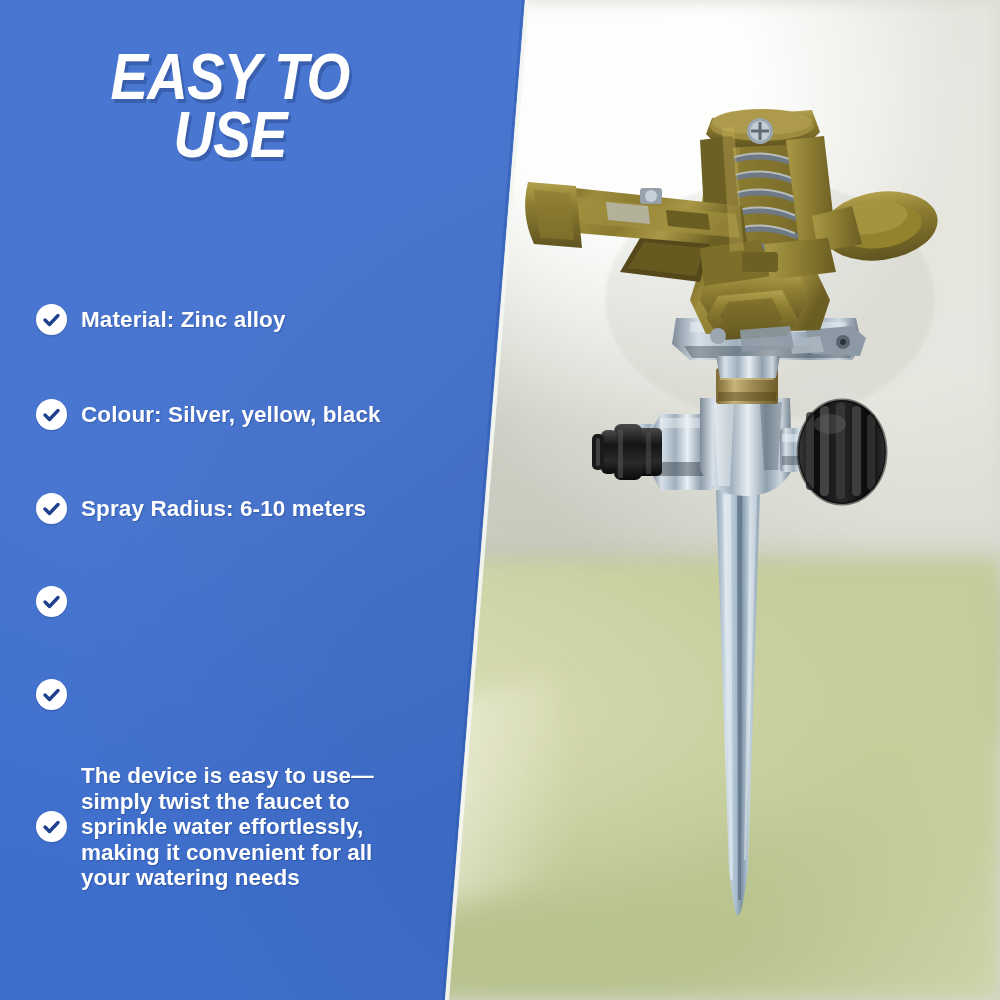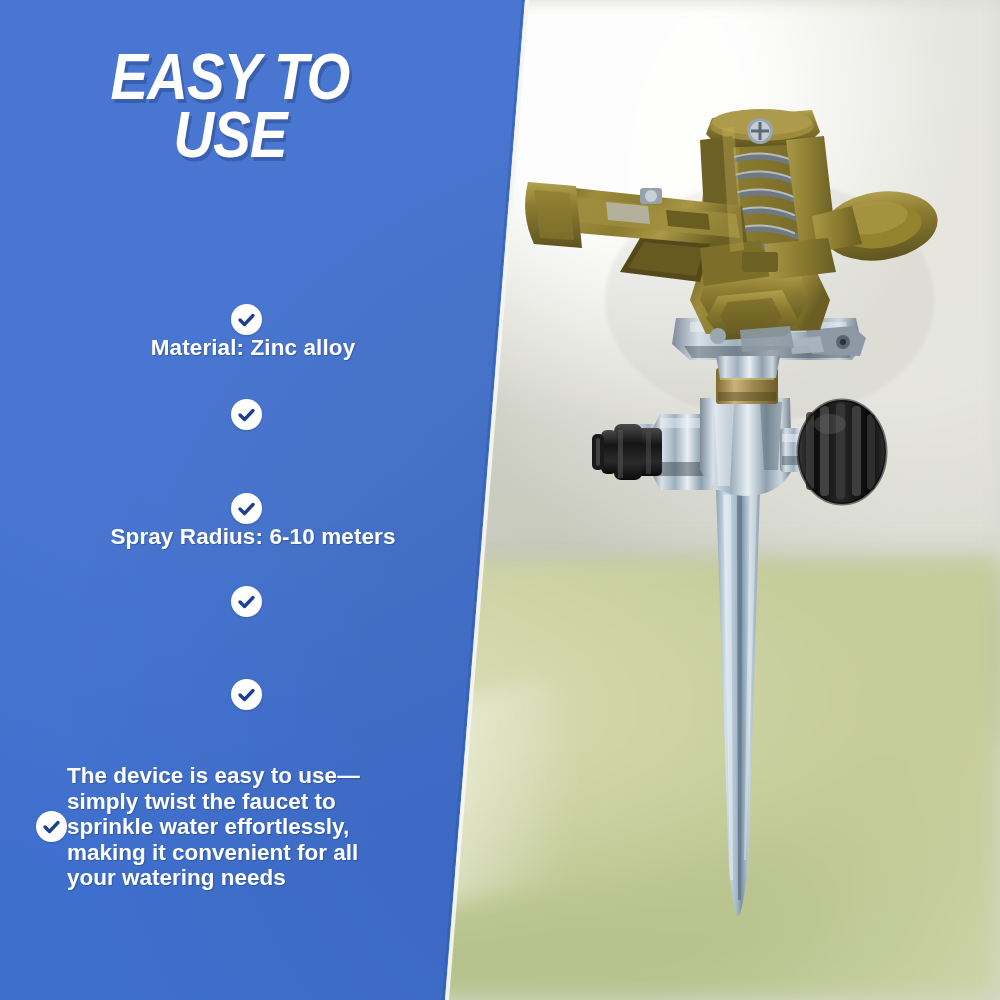--- a/index.html
+++ b/index.html
@@ -99,21 +99,21 @@
     letter-spacing:-1px;
     color:#ffffff;
     text-shadow:3px 4px 0 rgba(20,44,96,.30);
     transform:scaleX(.88);transform-origin:50% 50%;
     white-space:pre-line;
   }
 
   .bullets{position:absolute;left:0;top:0;width:460px;}
   .bullet{
     position:absolute;display:flex;align-items:center;
-    left:36px;width:420px;flex-direction:column;
+    left:36px;width:420px;
   }
   .bullet .tick{
     flex:0 0 auto;width:31px;height:31px;border-radius:50%;
     background:#ffffff;position:relative;
     box-shadow:0 1px 2px rgba(18,40,90,.25);
   }
   .bullet .tick svg{position:absolute;left:0;top:0;}
   .bullet .label{
     margin-left:14px;
     font-size:22.5px;font-weight:700;color:#ffffff;
@@ -123,20 +123,21 @@
   }
   .para{
     position:absolute;left:36px;width:420px;display:flex;align-items:center;
   }
   .para .tick{
     flex:0 0 auto;width:31px;height:31px;border-radius:50%;
     background:#ffffff;position:relative;
     box-shadow:0 1px 2px rgba(18,40,90,.25);
   }
   .para .ptext{
+    margin-left:14px;
     font-size:22.5px;font-weight:700;color:#ffffff;line-height:25.5px;
     text-shadow:1px 1px 1px rgba(22,48,104,.35);
     width:300px;
     white-space:pre-line;
   }
 </style>
 </head>
 <body>
 
 <div class="page">
@@ -383,20 +384,21 @@
         </span>
         <span class="label">Material: Zinc alloy</span>
       </div>
 
       <div class="bullet" style="top:399px">
         <span class="tick">
           <svg width="31" height="31" viewBox="0 0 31 31">
               <path d="M9 16 L13.5 20.5 L22 11.5" stroke="#1f3f8f" stroke-width="3.4" fill="none" stroke-linecap="round" stroke-linejoin="round"></path>
             </svg>
         </span>
+        <span class="label">Colour: Silver, yellow, black</span>
       </div>
 
       <div class="bullet" style="top:493px">
         <span class="tick">
           <svg width="31" height="31" viewBox="0 0 31 31">
               <path d="M9 16 L13.5 20.5 L22 11.5" stroke="#1f3f8f" stroke-width="3.4" fill="none" stroke-linecap="round" stroke-linejoin="round"></path>
             </svg>
         </span>
         <span class="label">Spray Radius: 6-10 meters</span>
       </div>

